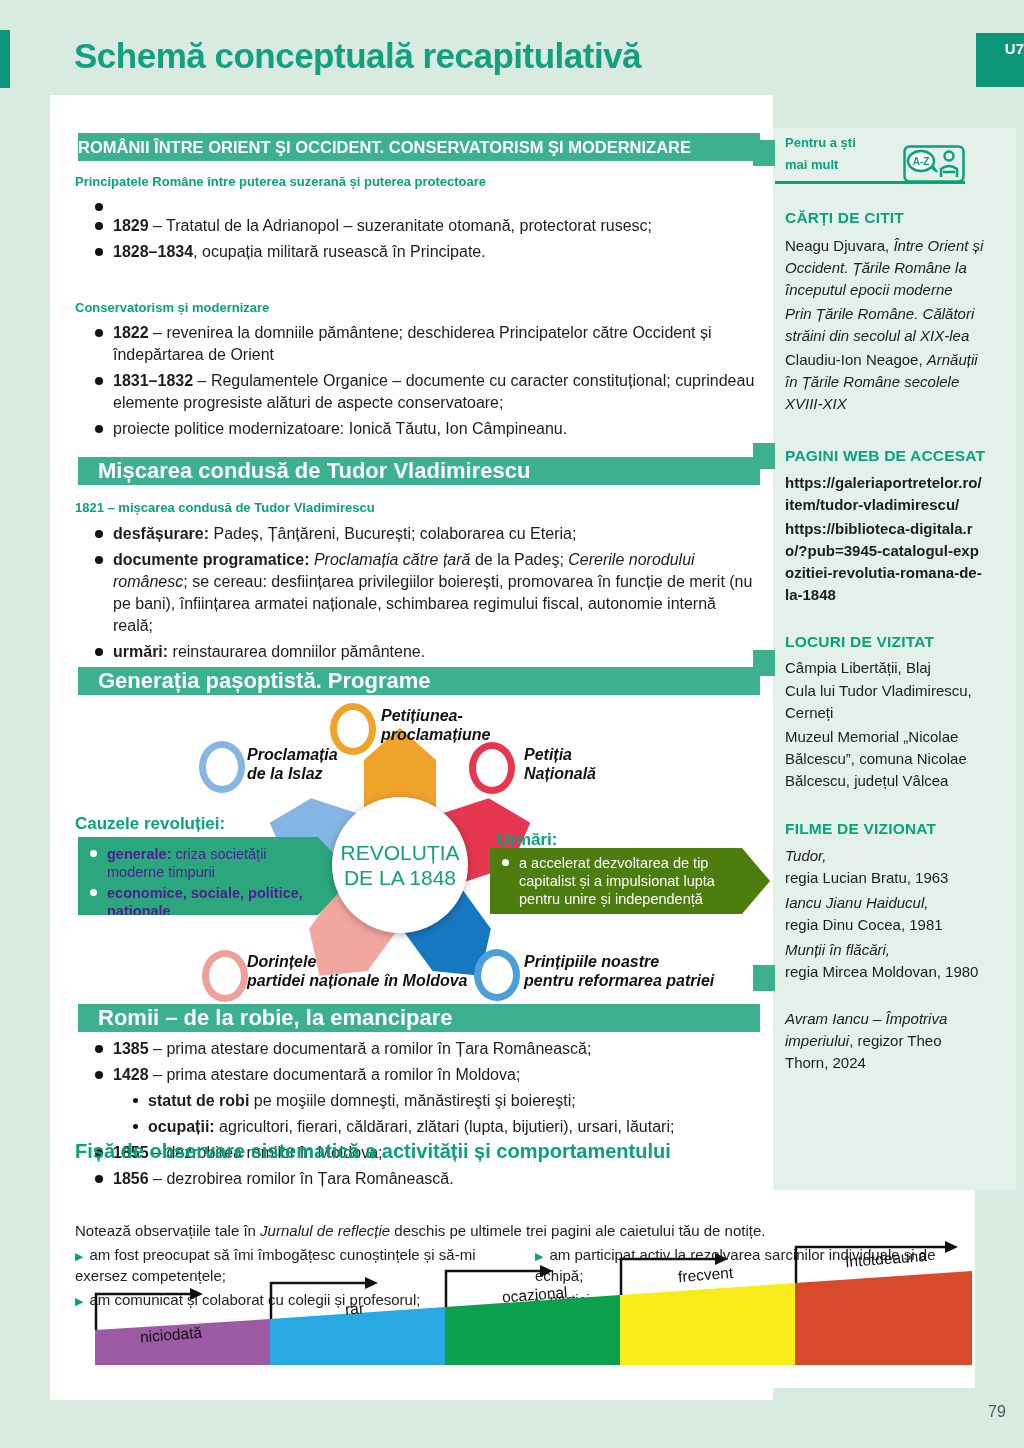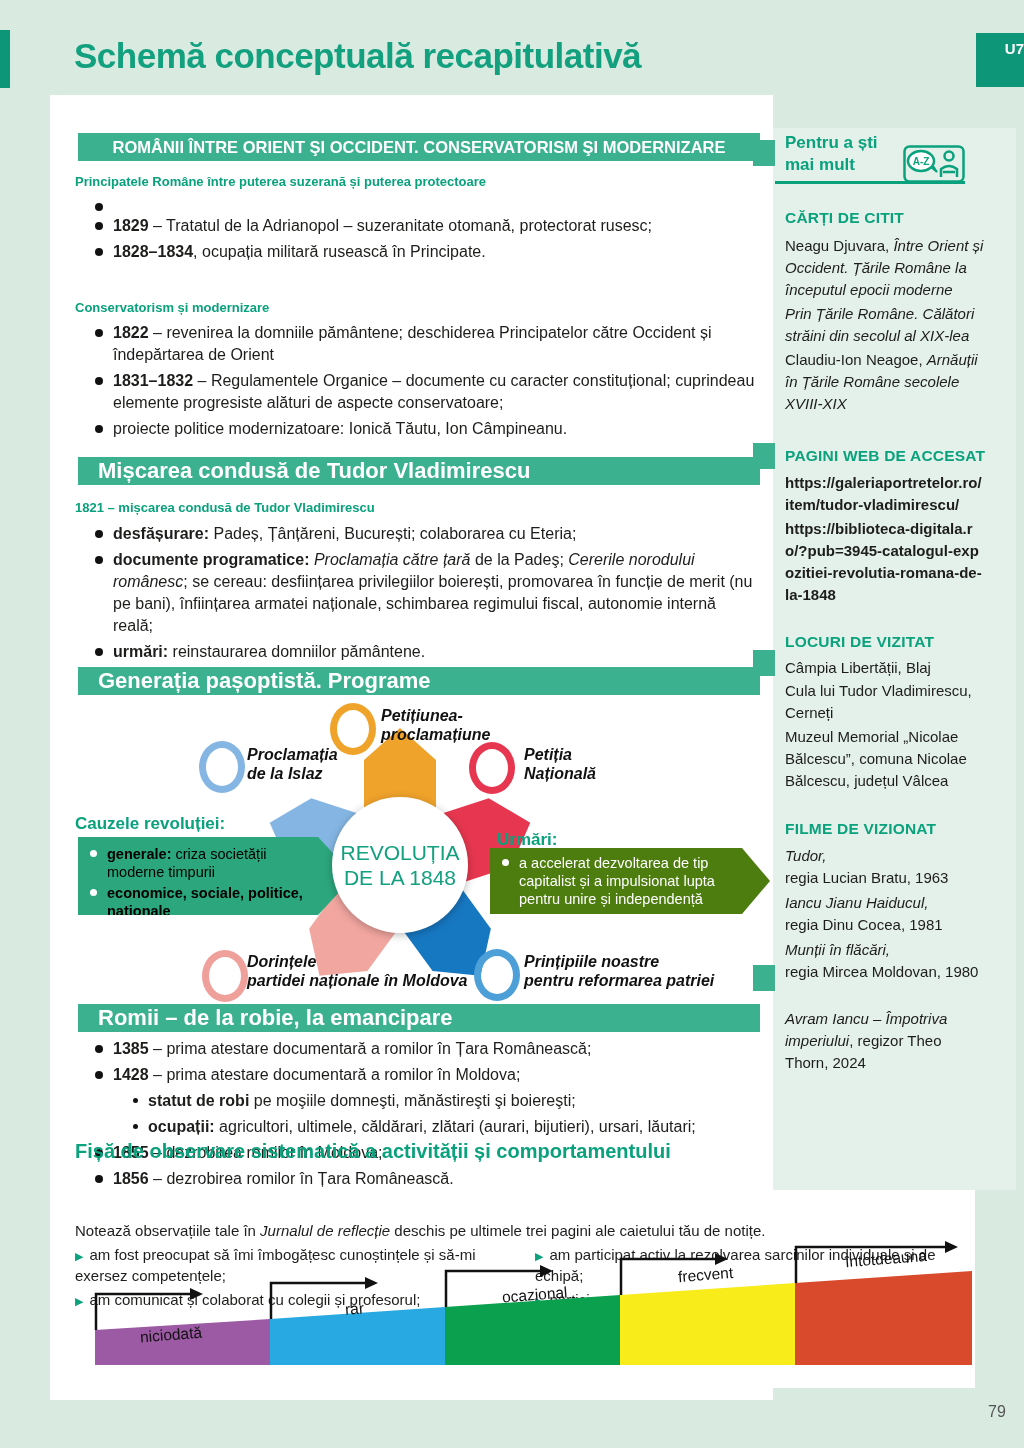--- a/index.html
+++ b/index.html
@@ -12,56 +12,56 @@
   .unit-badge { position:absolute; left:976px; top:33px; width:48px; height:54px; background:#0e9679; color:#fff; font-weight:bold; font-size:15px; text-align:right; padding-top:7px; }
 
   
   .card-main { position:absolute; left:50px; top:95px; width:723px; height:1305px; background:#fff; }
   .card-bottom { position:absolute; left:773px; top:1190px; width:202px; height:198px; background:#fff; }
   .side-panel { position:absolute; left:773px; top:128px; width:243px; height:1062px; background:#e4f1ea; }
   .side-tab { position:absolute; left:753px; width:22px; height:26px; background:#3cb18f; }
 
   
   .banner { position:absolute; left:78px; width:682px; height:28px; background:#3cb18f; color:#fff; font-weight:bold; font-size:22px; line-height:28px; padding-left:20px; }
-  .banner.center { text-align:center; padding-left:0; font-size:16.5px; }
+  .banner.center { padding-left:0; font-size:16.5px; }
   .subhead { position:absolute; left:75px; color:#0aa17d; font-weight:bold; font-size:13px; }
   .green-big { position:absolute; left:75px; color:#0aa17d; font-weight:bold; font-size:20px; }
 
   
   .blist { position:absolute; left:95px; width:662px; font-size:16px; line-height:22px; color:#1d1d1b; }
   .bullet { display:flex; margin-bottom:4px; }
   .bullet .dot { flex:0 0 8px; width:8px; height:8px; border-radius:50%; background:#111; margin:7px 10px 0 0; }
   .bullet.sub { padding-left:38px; }
   .bullet.sub .dot { flex-basis:5px; width:5px; height:5px; margin-top:8px; }
 
   
   .diagram-svg { position:absolute; left:85px; top:695px; width:640px; height:310px; }
   .center-circle { position:absolute; left:332px; top:797px; width:136px; height:136px; background:#fff; border-radius:50%; box-shadow:0 2px 8px rgba(0,0,0,0.28); display:flex; flex-direction:column; align-items:center; justify-content:center; z-index:4; }
   .center-circle span { color:#12a07e; font-weight:normal; font-size:21px; line-height:25px; }
   .ring { position:absolute; width:46px; height:52px; border-radius:50%; border-style:solid; border-width:7px; background:transparent; z-index:5; }
   .d-label { position:absolute; font-size:16px; line-height:19px; font-weight:bold; font-style:italic; color:#111; z-index:5; }
   .cause-head { position:absolute; left:75px; top:814px; color:#0aa17d; font-weight:bold; font-size:17px; z-index:5; }
-  .cause-box { position:absolute; left:78px; top:837px; width:276px; height:78px; background:#2ca77d; clip-path:polygon(0 0, 87% 0, 100% 50%, 87% 100%, 0 100%); color:#000000; font-size:14.5px; line-height:18px; padding:8px 44px 6px 12px; z-index:3; }
+  .cause-box { position:absolute; left:78px; top:837px; width:276px; height:78px; background:#2ca77d; clip-path:polygon(0 0, 87% 0, 100% 50%, 87% 100%, 0 100%); color:#4c1d95; font-size:14.5px; line-height:18px; padding:8px 44px 6px 12px; z-index:3; }
   .cause-box .bullet .dot, .after-box .bullet .dot { background:#fff; flex-basis:7px; width:7px; height:7px; margin-top:5px; }
   .cause-box .bullet, .after-box .bullet { margin-bottom:3px; }
   .after-head { position:absolute; left:497px; top:830px; color:#0aa17d; font-weight:bold; font-size:17px; z-index:5; }
   .after-box { position:absolute; left:490px; top:848px; width:280px; height:66px; background:#4d7c0f; clip-path:polygon(0 0, 90% 0, 100% 50%, 90% 100%, 0 100%); color:#fff; font-size:14.5px; line-height:18px; padding:6px 38px 6px 12px; z-index:3; }
 
   
   .fisa-intro { position:absolute; left:75px; top:1222px; width:700px; font-size:15px; color:#1d1d1b; }
   .check-col { position:absolute; top:1245px; font-size:15px; line-height:20px; color:#1d1d1b; }
   .check-item { margin-bottom:4px; }
   .tri { color:#0aa17d; font-size:11px; margin-right:6px; }
 
   
   .ramp-svg { position:absolute; left:90px; top:1224px; width:890px; height:145px; }
   .ramp-label { position:absolute; font-size:15.5px; color:#111; transform:rotate(-4.5deg); z-index:6; }
 
   
-  .side-head { position:absolute; left:785px; color:#0aa17d; font-weight:bold; font-size:17px; line-height:22px; }
+  .side-head { position:absolute; left:785px; color:#0aa17d; font-weight:bold; font-size:13px; line-height:22px; }
   .side-rule { position:absolute; left:775px; top:181px; width:190px; height:3px; background:#0aa17d; }
   .az-icon { position:absolute; left:903px; top:145px; }
   .side-sec-head { position:absolute; left:785px; color:#0aa17d; font-weight:bold; font-size:15.5px; letter-spacing:0.2px; }
   .side-item { position:absolute; left:785px; width:200px; font-size:15px; line-height:22px; color:#1d1d1b; white-space:pre-line; }
   .side-item.weblink { font-weight:bold; word-break:break-all; }
 
   .page-num { position:absolute; left:988px; top:1403px; font-size:16px; color:#555; }
 </style>
 </head>
 <body>
@@ -201,21 +201,21 @@
     <div class="bullet">
         <span class="dot"></span>
         <span><span style="font-weight: bold;">1428</span><span> – prima atestare documentară a romilor în Moldova;</span></span>
       </div>
     <div class="bullet sub">
         <span class="dot"></span>
         <span><span style="font-weight: bold;">statut de robi</span><span> pe moşiile domneşti, mănăstireşti şi boiereşti;</span></span>
       </div>
     <div class="bullet sub">
         <span class="dot"></span>
-        <span><span style="font-weight: bold;">ocupații:</span><span> agricultori, ultimele, căldărari, zlătari (aurari, bijutieri), ursari, lăutari;</span></span>
+        <span><span style="font-weight: bold;">ocupații:</span><span> agricultori, fierari, căldărari, zlătari (lupta, bijutieri), ursari, lăutari;</span></span>
       </div>
     <div class="bullet">
         <span class="dot"></span>
         <span><span style="font-weight: bold;">1855</span><span> – dezrobirea romilor în Moldova;</span></span>
       </div>
     <div class="bullet">
         <span class="dot"></span>
         <span><span style="font-weight: bold;">1856</span><span> – dezrobirea romilor în Țara Românească.</span></span>
       </div>
   </div>

